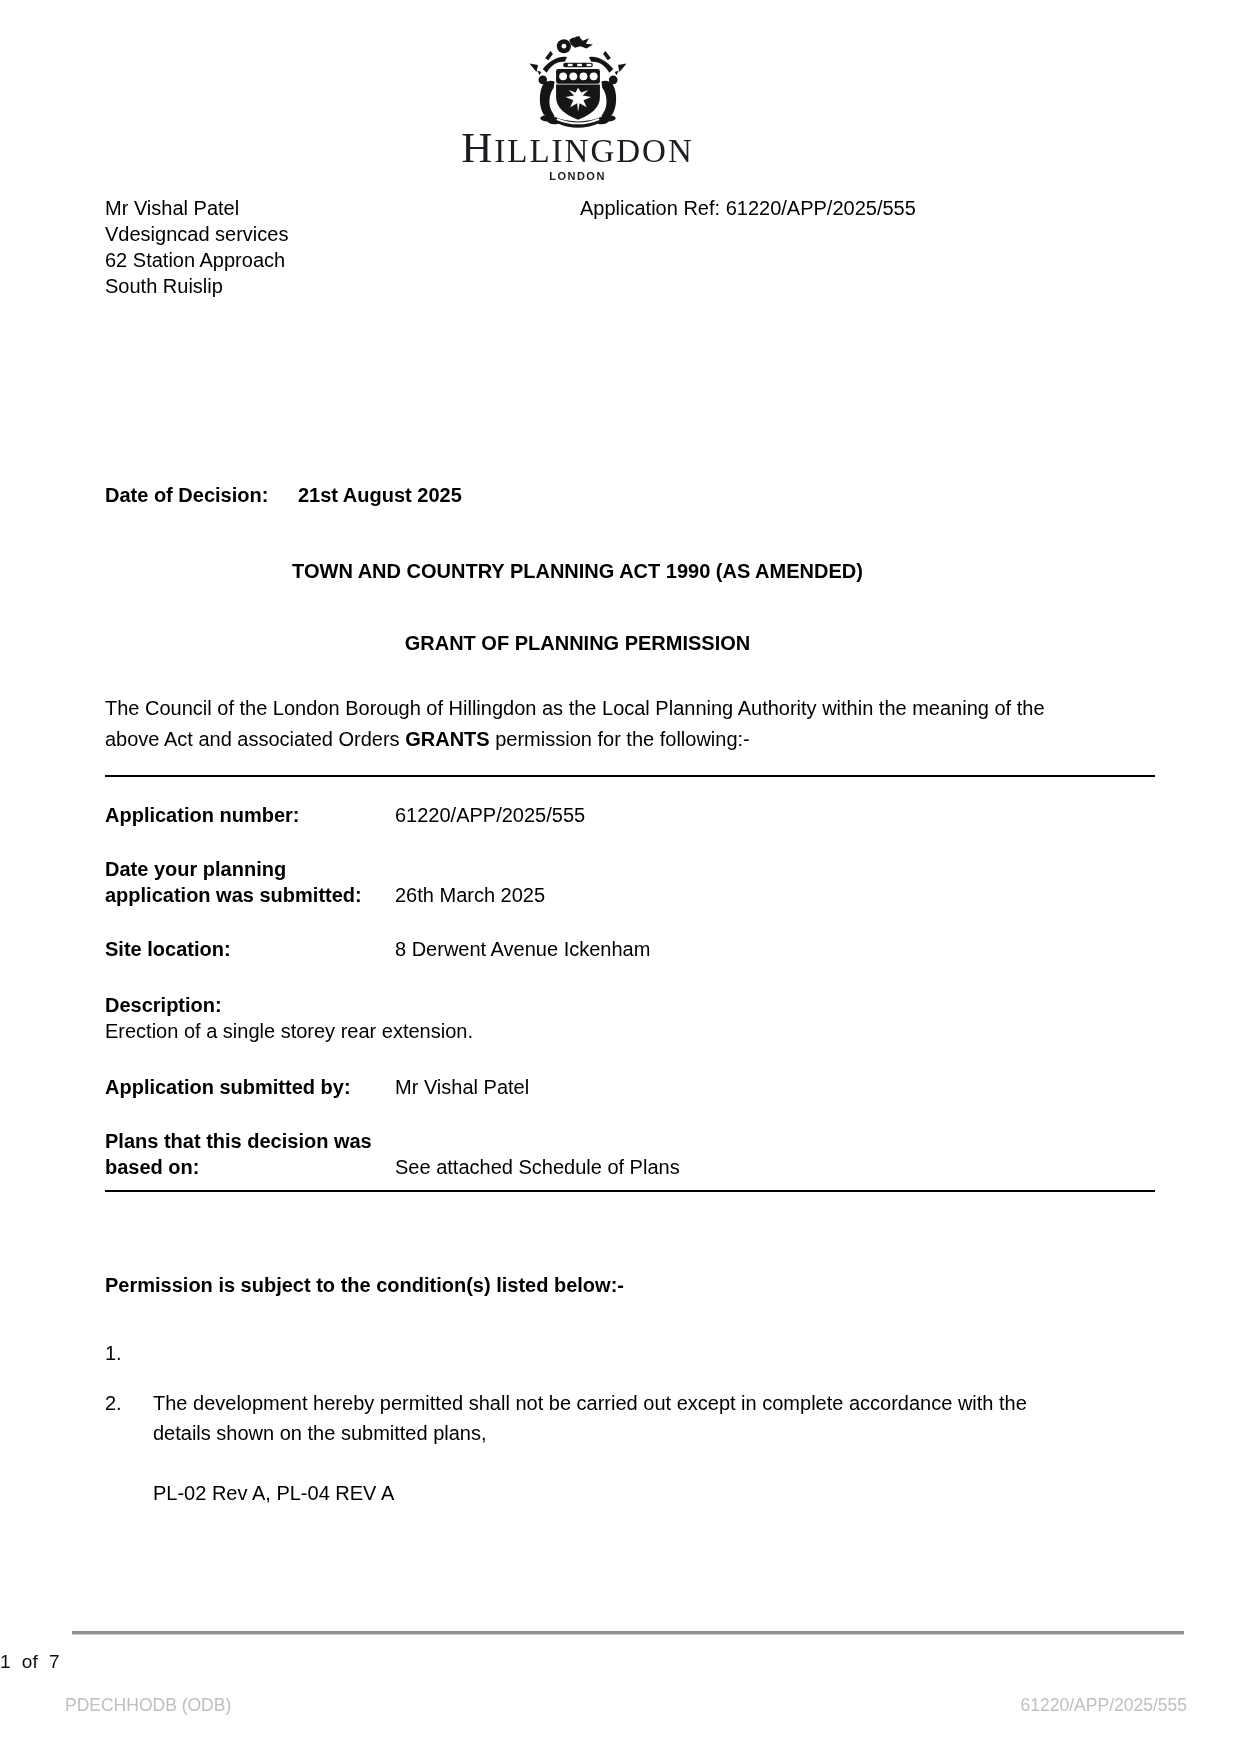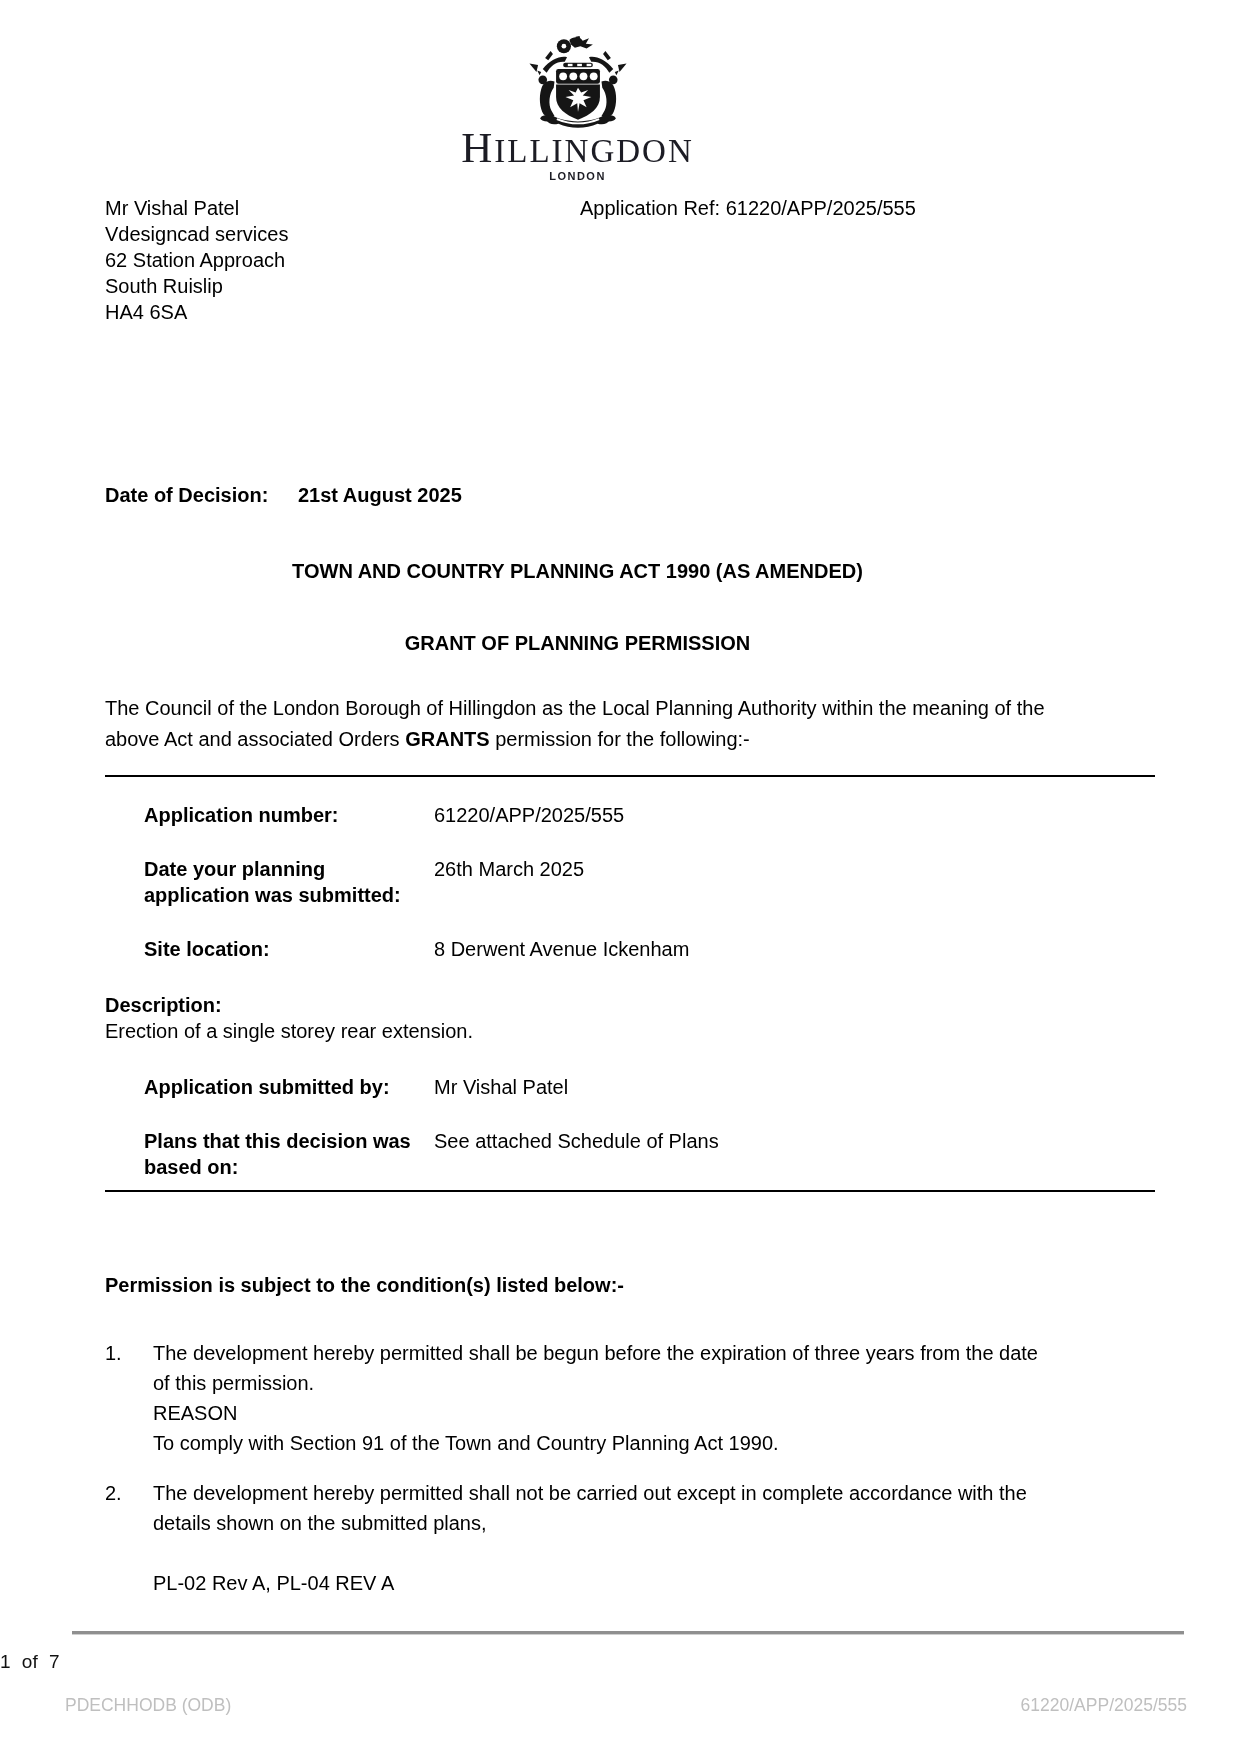--- a/index.html
+++ b/index.html
@@ -45,21 +45,21 @@
   .intro { width:945px; margin-top:37px; font-size:20px; line-height:31px; }
   .intro .b { font-weight:bold; }
 
   
   .details {
     width:1050px; margin-top:13px;
     border-top:2px solid #000; border-bottom:2px solid #000;
     padding:25px 0 10px 0;
     font-size:20px; line-height:26px;
   }
-  .d-row { display:flex; margin-top:28px;margin-left:39px; }
+  .d-row { display:flex; align-items:flex-end; margin-top:28px; }
   .d-row.first { margin-top:0; }
   .d-row.m30 { margin-top:30px; }
   .d-label { width:280px; font-weight:bold; padding-right:10px; }
   .d-block { margin-top:30px; }
   .d-block .d-label { width:auto; display:block; }
 
   
   .cond-heading { margin-top:80px; font-weight:bold; font-size:20px; line-height:26px; }
   .condition { display:flex; font-size:20px; line-height:30px; }
   .condition.c1 { margin-top:40px; }
@@ -143,21 +143,20 @@
       <div class="logo-text">HILLINGDON</div>
       <div class="logo-sub">LONDON</div>
     </div>
 
     <div class="addr-row">
       <div>
         <div>Mr Vishal Patel</div>
         <div>Vdesigncad services</div>
         <div>62 Station Approach</div>
         <div>South Ruislip</div>
-        <div>HA4 6SA</div>
       </div>
       <div class="app-ref">Application Ref: 61220/APP/2025/555</div>
     </div>
 
     <div class="decision-row">
       <span class="decision-label">Date of Decision:</span>
       <span>21st August 2025</span>
     </div>
 
     <div class="title title-act">TOWN AND COUNTRY PLANNING ACT 1990 (AS AMENDED)</div>
@@ -189,25 +188,20 @@
       <div class="d-row">
         <div class="d-label">Plans that this decision was based on:</div>
         <div class="d-value">See attached Schedule of Plans</div>
       </div>
     </div>
 
     <div class="cond-heading">Permission is subject to the condition(s) listed below:-</div>
 
     <div class="condition c1">
       <div class="cond-num">1.</div>
-      <div class="cond-body">
-        <p>The development hereby permitted shall be begun before the expiration of three years from the date of this permission.</p>
-        <p class="reason-label">REASON</p>
-        <p>To comply with Section 91 of the Town and Country Planning Act 1990.</p>
-      </div>
     </div>
 
     <div class="condition c2">
       <div class="cond-num">2.</div>
       <div class="cond-body">
         <p>The development hereby permitted shall not be carried out except in complete accordance with the details shown on the submitted plans,</p>
       </div>
     </div>
 
     <div class="plans-ref">PL-02 Rev A, PL-04 REV A</div>

